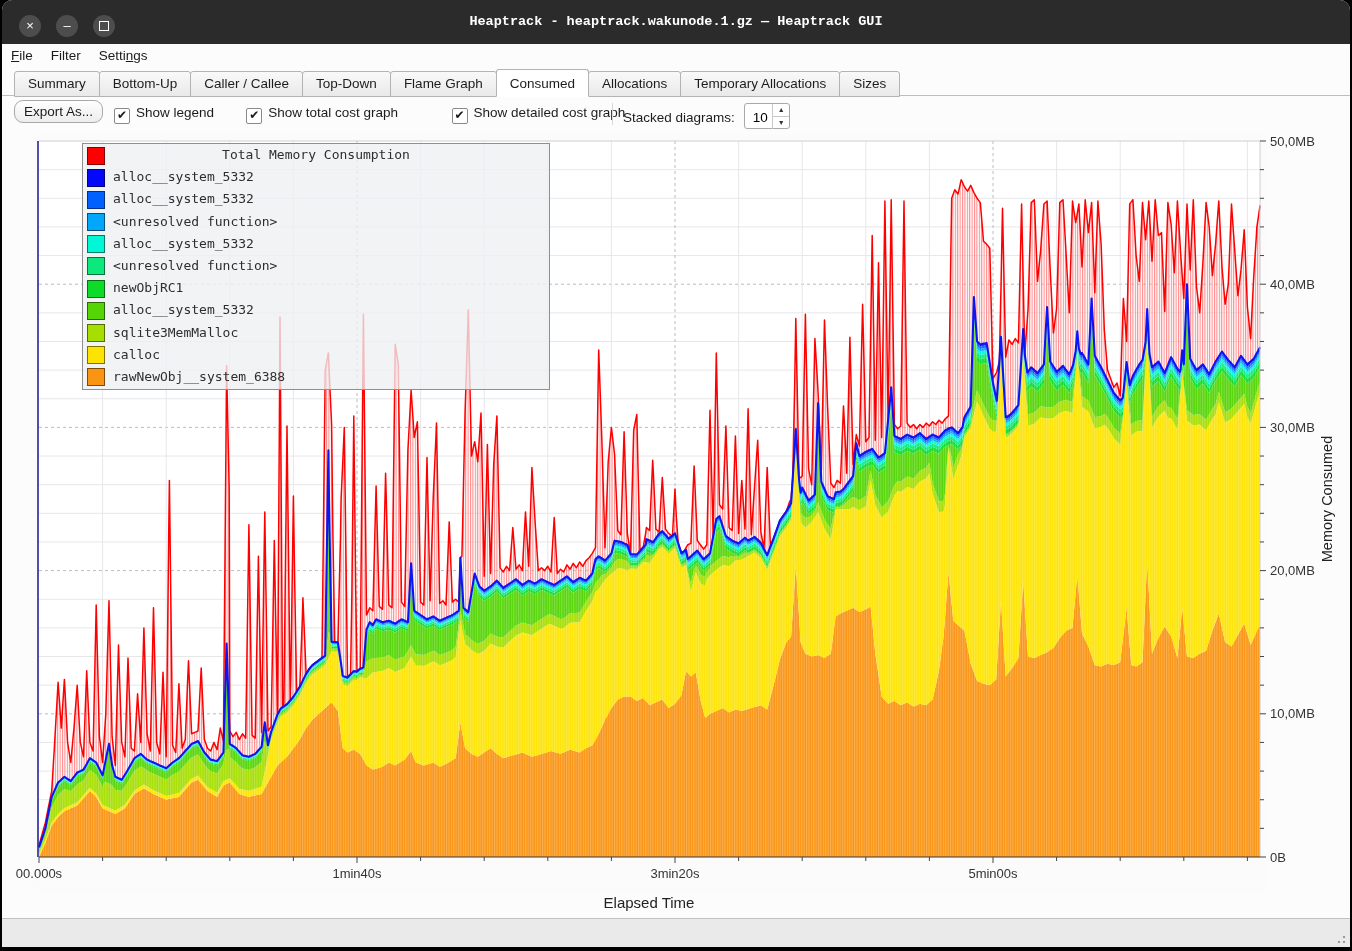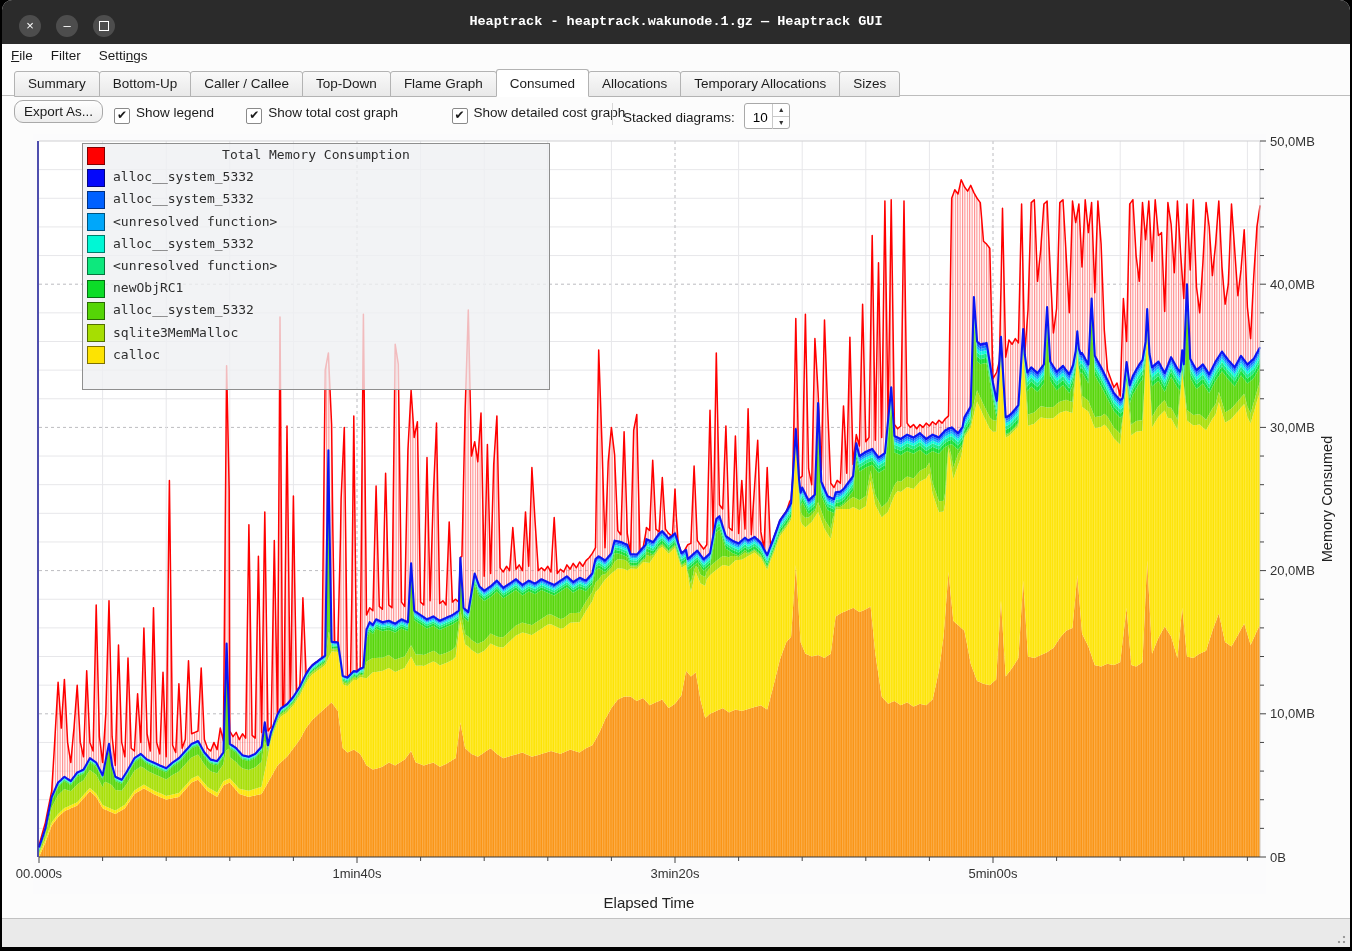--- a/index.html
+++ b/index.html
@@ -301,20 +301,24 @@
             <span class="legend-text">alloc__system_5332</span>
           </div>
           <div class="legend-row">
             <span class="legend-swatch" style="background: rgb(166, 222, 2);"></span>
             <span class="legend-text">sqlite3MemMalloc</span>
           </div>
           <div class="legend-row">
             <span class="legend-swatch" style="background: rgb(253, 227, 2);"></span>
             <span class="legend-text">calloc</span>
           </div>
+          <div class="legend-row">
+            <span class="legend-swatch" style="background: rgb(250, 148, 19);"></span>
+            <span class="legend-text">rawNewObj__system_6388</span>
+          </div>
         </div>
     </div>
 
     <div id="statusbar">
       <div id="grip"></div>
     </div>
 
   </div>
 </div>
 

